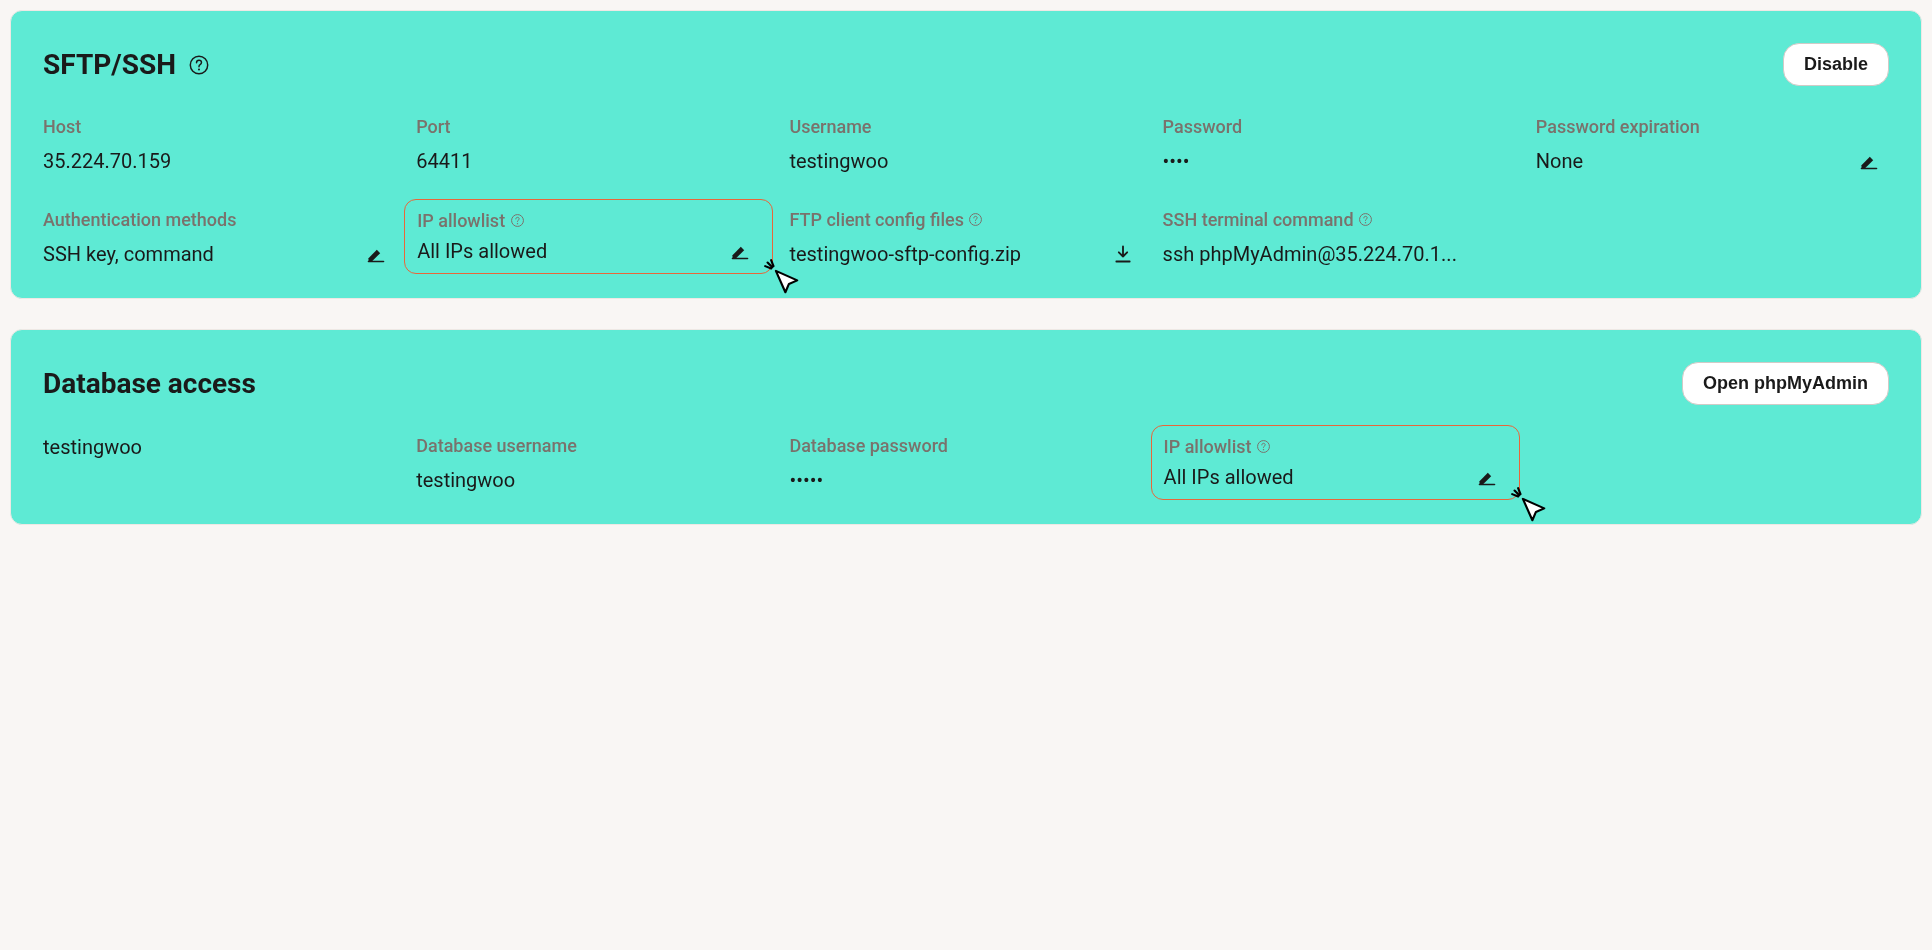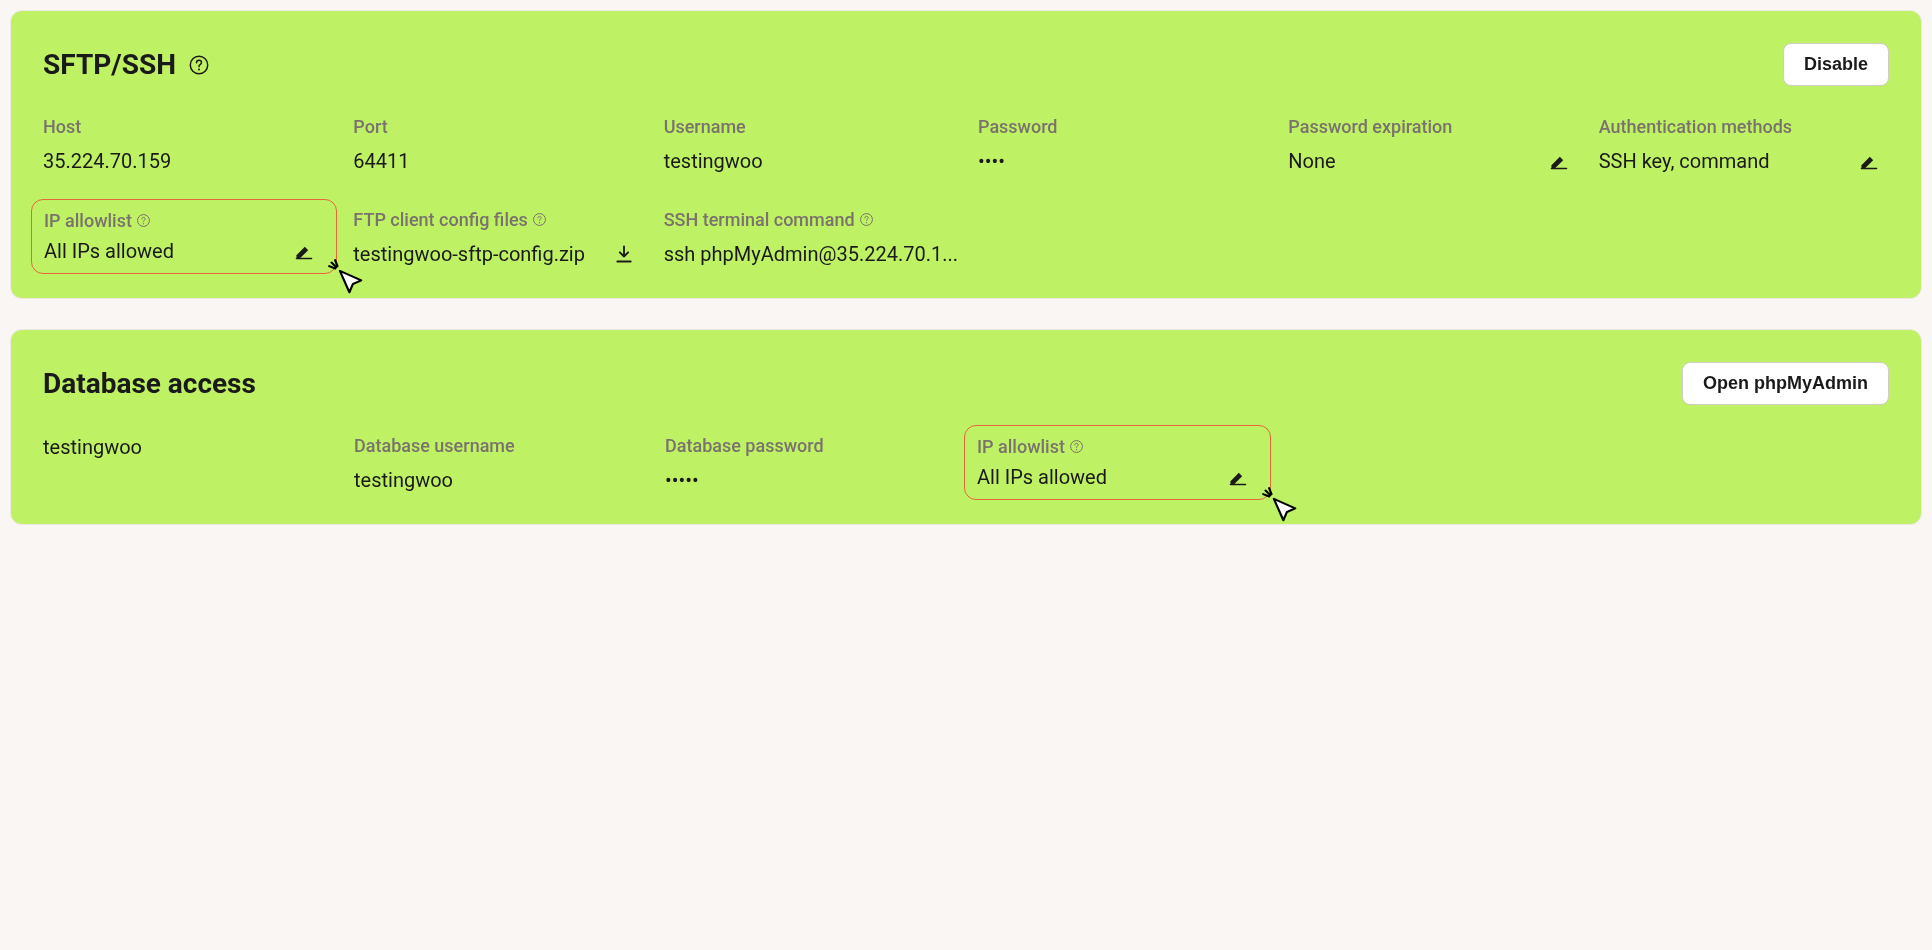--- a/index.html
+++ b/index.html
@@ -3,21 +3,21 @@
   <meta charset="utf-8">
   <style>
     * { box-sizing: border-box; margin: 0; padding: 0; }
     body {
       font-family: -apple-system, BlinkMacSystemFont, "Segoe UI", Roboto, Helvetica, Arial, sans-serif;
       background: #f9f6f4;
       padding: 10px;
       color: #1a1a1a;
     }
     .card {
-      background: #bef264;
+      background: #5eead4;
       border: 1px solid #eee8e4;
       border-radius: 12px;
       padding: 32px;
       margin-bottom: 30px;
     }
     .card-header {
       display: flex;
       justify-content: space-between;
       align-items: center;
       margin-bottom: 30px;
@@ -35,30 +35,30 @@
       align-items: center;
       justify-content: center;
       width: 22px;
       height: 22px;
       flex-shrink: 0;
     }
     .help-icon.small { width: 16px; height: 16px; margin-left:4px; vertical-align: -2px; }
     .btn {
       background: #ffffff;
       border: 1px solid #d0cbc7;
-      border-radius: 8px;
+      border-radius: 16px;
       padding: 10px 20px;
       font-size: 18px;
       font-weight: 600;
       color: #1a1a1a;
       cursor: pointer;
     }
     .grid {
       display: grid;
-      grid-template-columns: repeat(6, 1fr);
+      grid-template-columns: repeat(5, 1fr);
       column-gap: 20px;
       row-gap: 36px;
     }
     .field-label {
       color: #7a726c;
       font-size: 18px;
       font-weight: 500;
       margin-bottom: 12px;
       display: flex;
       align-items: center;
@@ -91,21 +91,21 @@
     }
     .highlight-box .field-label { margin-bottom: 8px; }
     .cursor-spark {
       position: absolute;
       width: 38px;
       height: 38px;
       pointer-events: none;
     }
     .cursor1 { right: -30px; bottom: -24px; }
     .cursor2 { right: -30px; bottom: -26px; }
-    .single-col { grid-column: span 1; text-align: center; }
+    .single-col { grid-column: span 1; }
     .ellipsis { white-space: nowrap; overflow: hidden; text-overflow: ellipsis; max-width: 100%; display:block; }
     svg { display: block; }
   </style>
 </head>
 <body>
 
 <svg width="0" height="0" style="position:absolute">
   <defs>
     <g id="i-help">
       <circle cx="12" cy="12" r="9.5" fill="none" stroke="currentColor" stroke-width="1.6"></circle>

